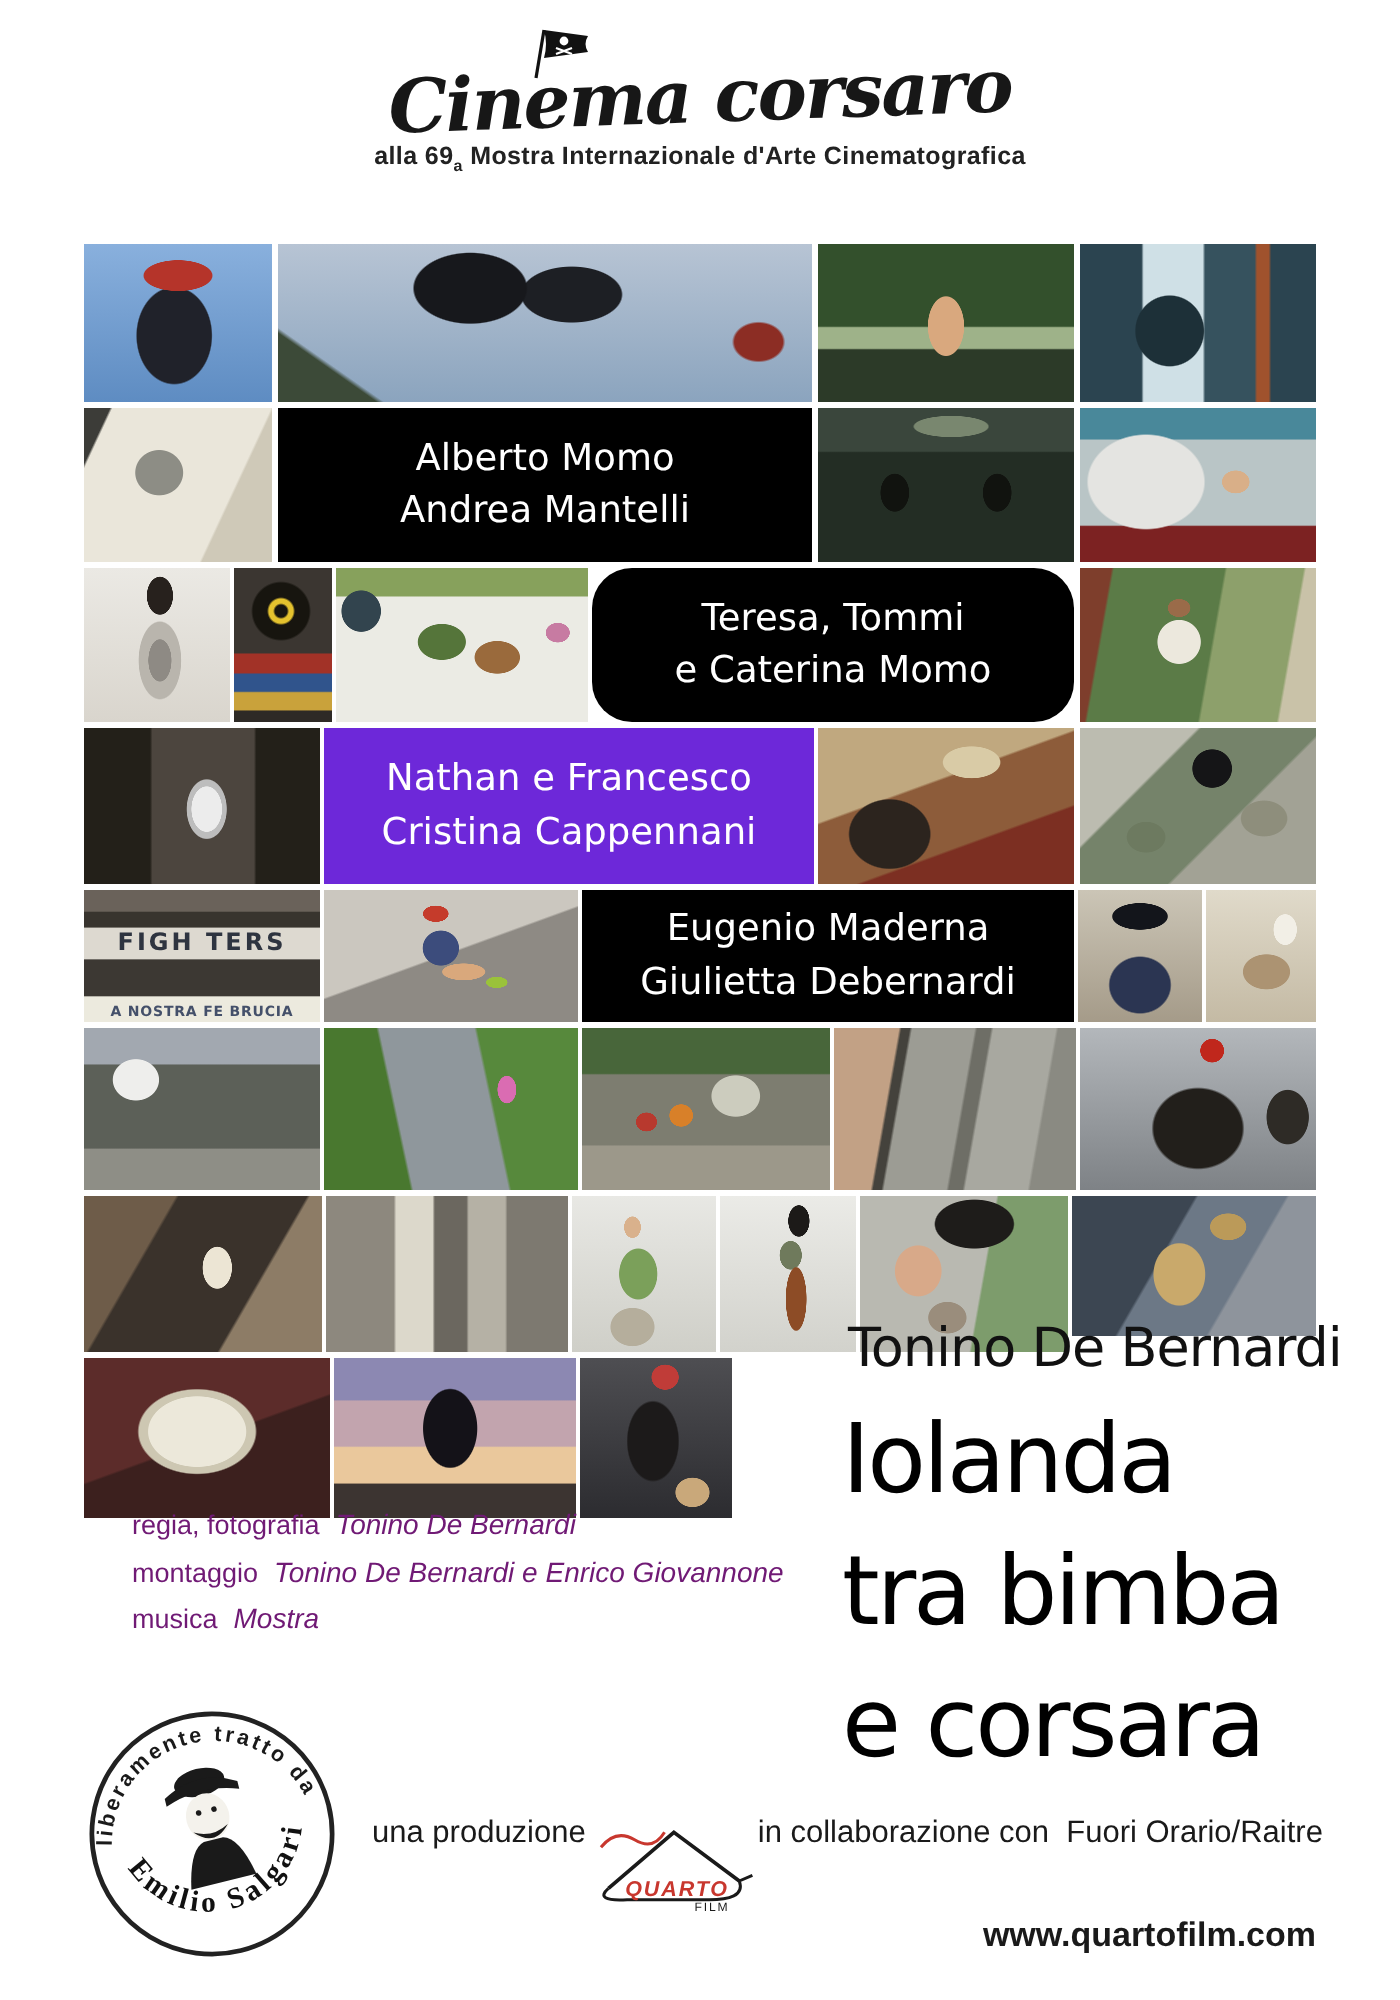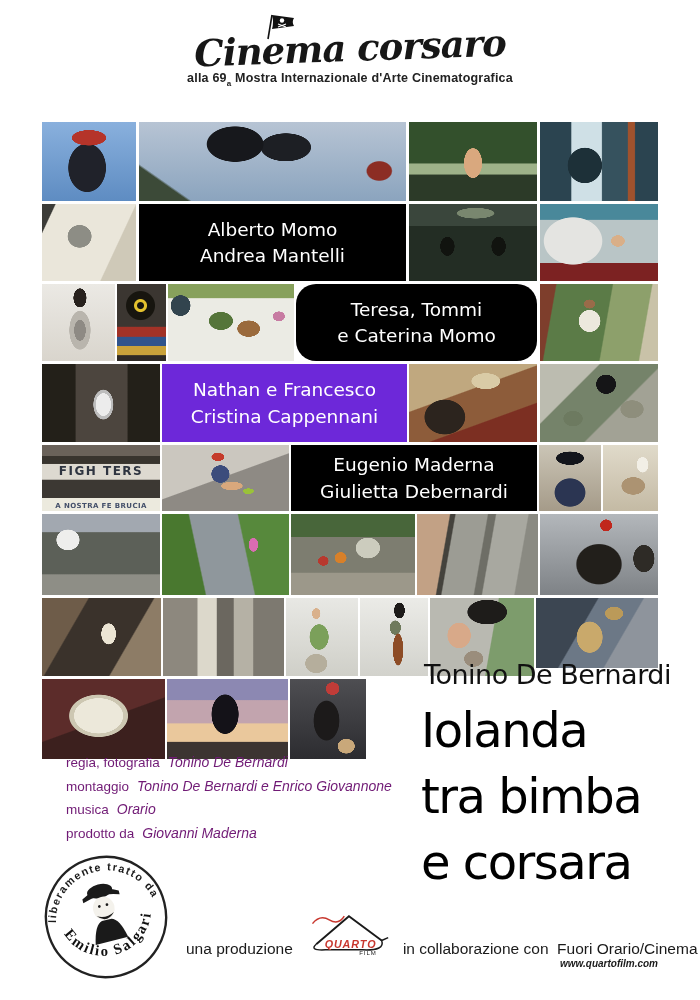--- a/index.html
+++ b/index.html
@@ -32,23 +32,23 @@
   
   .credits{position:absolute;left:66px;top:751px;font-size:13.5px;line-height:22.5px;color:#701a75;}
   .credit-value{font-style:italic;margin-left:8px;font-size:14px;}
 
   
   .stamp{position:absolute;left:42px;top:852px;}
   .stamp-top{font-family:"Liberation Sans",sans-serif;font-size:11px;font-weight:bold;letter-spacing:1.5px;fill:#1a1a1a;}
   .stamp-bot{font-family:"Liberation Serif",serif;font-size:15px;font-weight:bold;letter-spacing:2px;fill:#111;}
 
   
-  .prod-line{position:absolute;left:186px;top:908px;display:flex;align-items:flex-end;gap:12px;}
+  .prod-line{position:absolute;left:186px;top:908px;display:flex;align-items:flex-start;}
   .prod-text{font-size:15.5px;color:#1a1a1a;white-space:pre;}
-  .website{position:absolute;right:42px;top:958px;font-size:10px;font-style:italic;font-weight:bold;color:#1a1a1a;}
+  .website{position:absolute;right:42px;top:958px;font-size:17px;font-weight:bold;color:#1a1a1a;}
 </style>
 </head>
 <body>
 
 <div class="poster">
 
   <div class="header">
     <svg class="flag-icon" width="34" height="27" viewBox="0 0 34 27">
       <line x1="5" y1="26" x2="9" y2="2" stroke="#111" stroke-width="1.6"></line>
       <path d="M9,2 L31,5 Q28.5,9 31,13 L9,16 Q11,9 9,2 Z" fill="#111"></path>
@@ -116,22 +116,21 @@
   <div class="director">Tonino De Bernardi</div>
   <div class="film-title">
     <div>Iolanda</div>
     <div>tra bimba</div>
     <div>e corsara</div>
   </div>
 
   <div class="credits">
     <div><span class="credit-label">regia, fotografia</span><span class="credit-value">Tonino De Bernardi</span></div>
     <div><span class="credit-label">montaggio</span><span class="credit-value">Tonino De Bernardi e Enrico Giovannone</span></div>
-    <div><span class="credit-label">musica</span><span class="credit-value">Orario</span></div>
-    <div><span class="credit-label">prodotto da</span><span class="credit-value">Giovanni Maderna</span></div>
+    <div><span class="credit-label">musica</span><span class="credit-value">Mostra</span></div>
   </div>
 
   <svg class="stamp" width="128" height="130" viewBox="0 0 130 130">
     <g transform="rotate(-14 65 65)">
       <circle cx="65" cy="65" r="61" fill="none" stroke="#222" stroke-width="2.4"></circle>
       <path id="arcTop" d="M 14,80 A 52,52 0 1 1 116,80" fill="none"></path>
       <path id="arcBot" d="M 19,70 A 48,48 0 0 0 111,70" fill="none"></path>
       <text class="stamp-top"><textPath href="#arcTop" startOffset="50%" text-anchor="middle">liberamente tratto da</textPath></text>
       <text class="stamp-bot"><textPath href="#arcBot" startOffset="50%" text-anchor="middle">Emilio Salgari</textPath></text>
       <g>
@@ -148,17 +147,17 @@
 
   <div class="prod-line">
     <span class="prod-text">una produzione</span>
     <svg width="86" height="50" viewBox="0 0 92 52">
       <path d="M8,16 Q16,6 26,12 T42,8" stroke="#c8372e" fill="none" stroke-width="1.6"></path>
       <path d="M12,38 L47,8 L82,34" stroke="#1a1a1a" fill="none" stroke-width="2"></path>
       <path d="M12,38 Q4,45 22,44 L62,44 Q86,45 82,34 L89,31" stroke="#1a1a1a" fill="none" stroke-width="1.6"></path>
       <text x="21" y="42" font-family="Liberation Sans, sans-serif" font-size="11.5" font-style="italic" font-weight="bold" letter-spacing="1" fill="#c8372e">QUARTO</text>
       <text x="58" y="50" font-family="Liberation Sans, sans-serif" font-size="6.5" letter-spacing="1" fill="#1a1a1a">FILM</text>
     </svg>
-    <span class="prod-text">in collaborazione con  Fuori Orario/Cinema</span>
+    <span class="prod-text">in collaborazione con  Fuori Orario/Raitre</span>
   </div>
   <div class="website">www.quartofilm.com</div>
 
 </div>
 
 </body></html>

